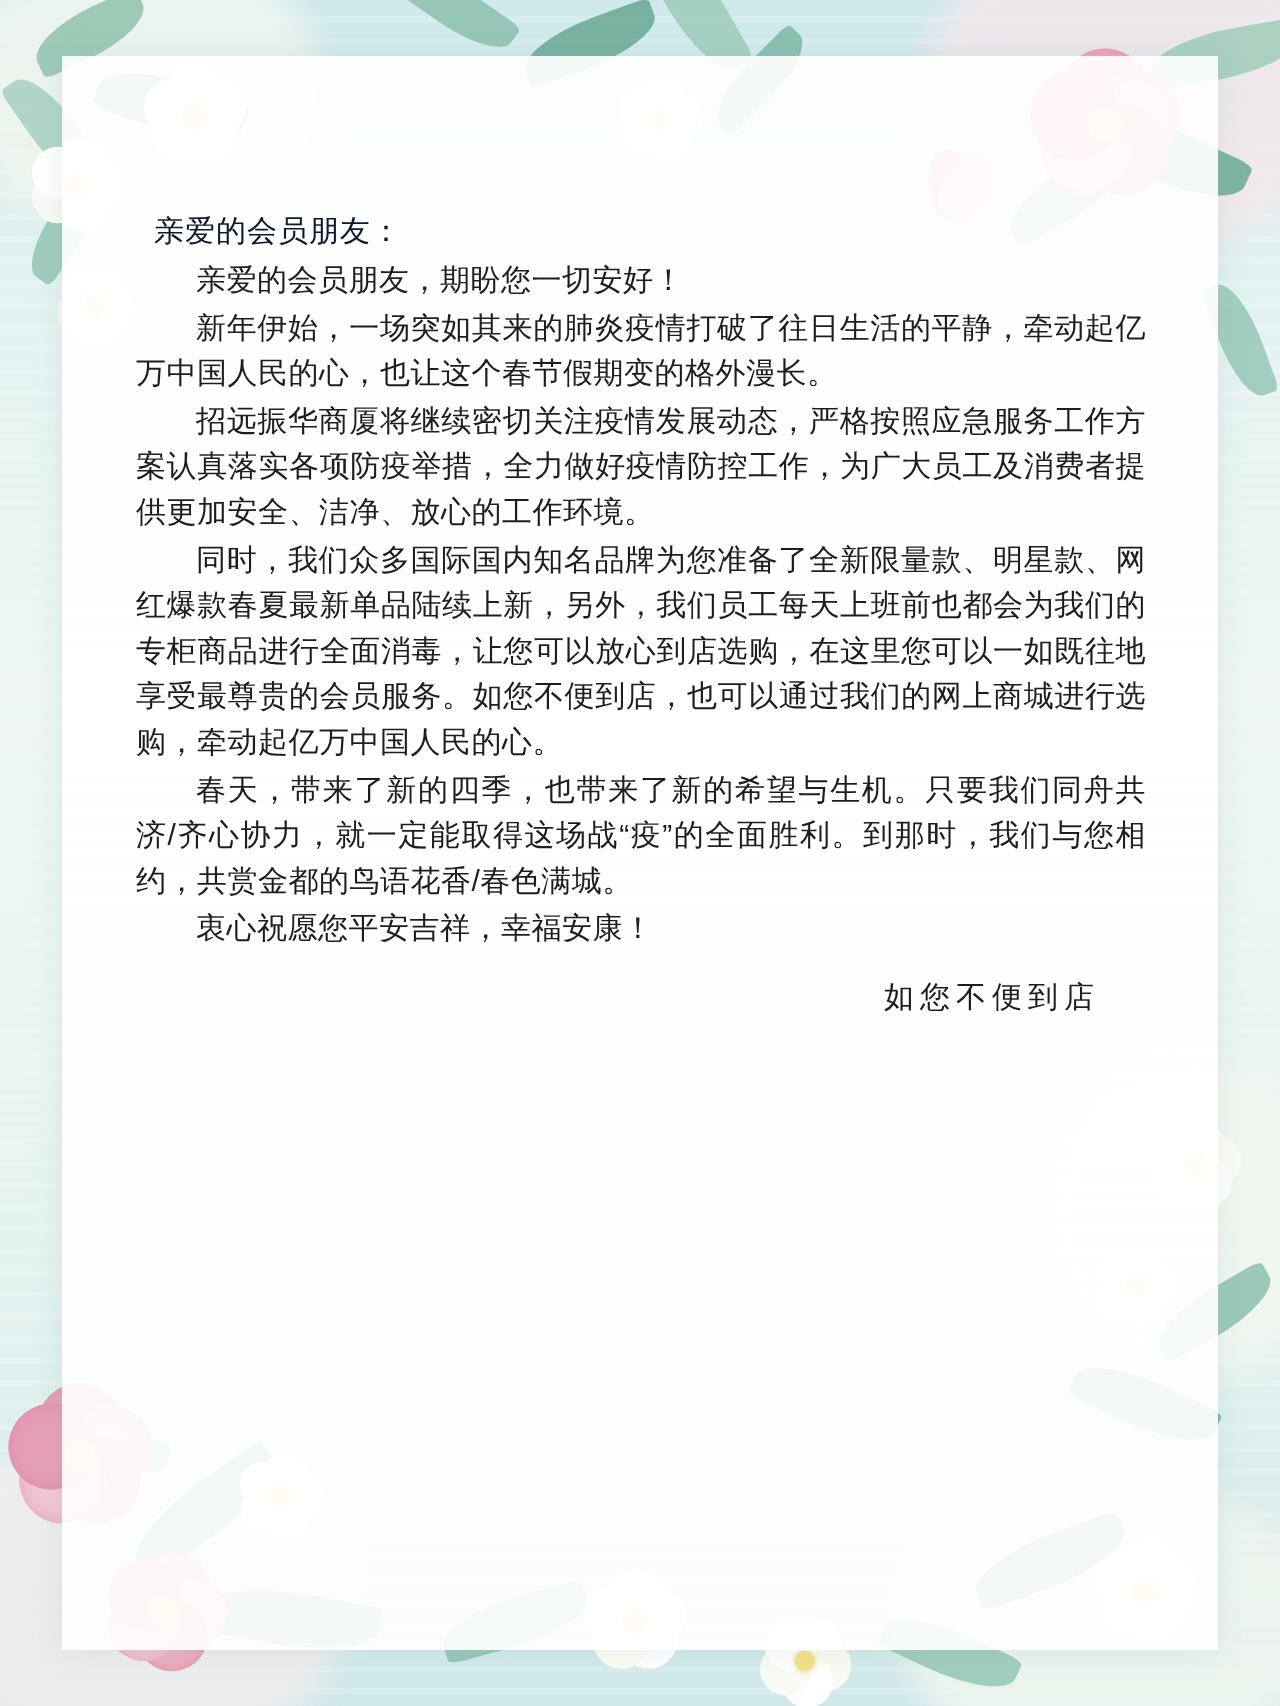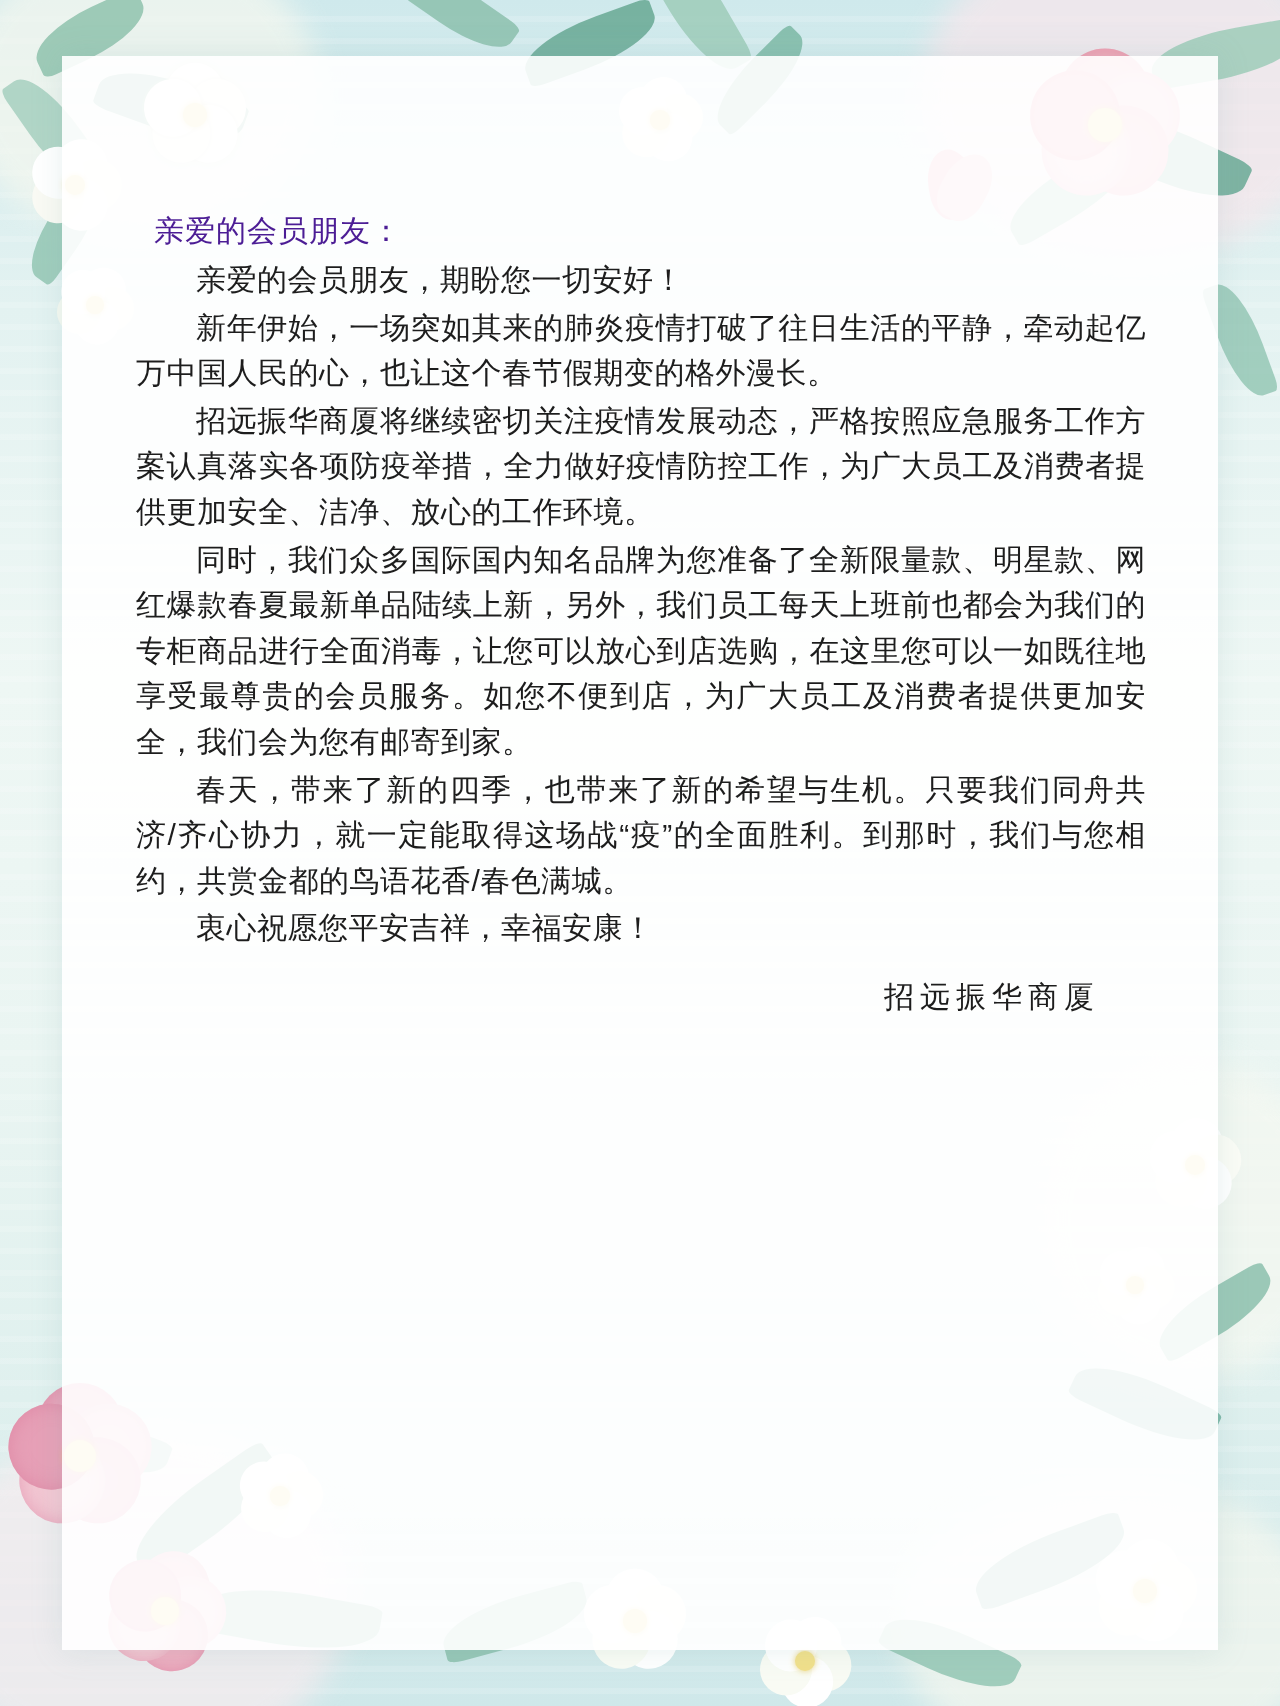--- a/index.html
+++ b/index.html
@@ -91,21 +91,21 @@
 
   .letter-inner {
     position: absolute;
     left: 74px;
     top: 152px;
     width: 1010px;
   }
 
   .salutation {
     font-size: 30px;
-    color: #4c1d95;
+    color: #0f172a;
     letter-spacing: 1px;
     margin: 0 0 4px 18px;
     line-height: 1.5;
   }
 
   p.para {
     font-size: 30px;
     line-height: 1.52;
     color: #1d1d1d;
     margin: 0 0 2px 0;
@@ -294,23 +294,23 @@
 
       <p class="para">亲爱的会员朋友，期盼您一切安好！</p>
 
       <p class="para">新年伊始，一场突如其来的肺炎疫情打破了往日生活的平静，牵动起亿万中国人民的心，也让这个春节假期变的格外漫长。</p>
 
 
 
 
       <p class="para">招远振华商厦将继续密切关注疫情发展动态，严格按照应急服务工作方案认真落实各项防疫举措，全力做好疫情防控工作，为广大员工及消费者提供更加安全、洁净、放心的工作环境。</p>
 
-      <p class="para">同时，我们众多国际国内知名品牌为您准备了全新限量款、明星款、网红爆款春夏最新单品陆续上新，另外，我们员工每天上班前也都会为我们的专柜商品进行全面消毒，让您可以放心到店选购，在这里您可以一如既往地享受最尊贵的会员服务。如您不便到店，为广大员工及消费者提供更加安全，我们会为您有邮寄到家。</p>
+      <p class="para">同时，我们众多国际国内知名品牌为您准备了全新限量款、明星款、网红爆款春夏最新单品陆续上新，另外，我们员工每天上班前也都会为我们的专柜商品进行全面消毒，让您可以放心到店选购，在这里您可以一如既往地享受最尊贵的会员服务。如您不便到店，也可以通过我们的网上商城进行选购，牵动起亿万中国人民的心。</p>
 
       <p class="para">春天，带来了新的四季，也带来了新的希望与生机。只要我们同舟共济/齐心协力，就一定能取得这场战“疫”的全面胜利。到那时，我们与您相约，共赏金都的鸟语花香/春色满城。</p>
 
       <p class="para nospace">衷心祝愿您平安吉祥，幸福安康！</p>
 
-      <div class="signature">招远振华商厦</div>
+      <div class="signature">如您不便到店</div>
     </div>
   </div>
 
 </div>
 
 </body></html>

